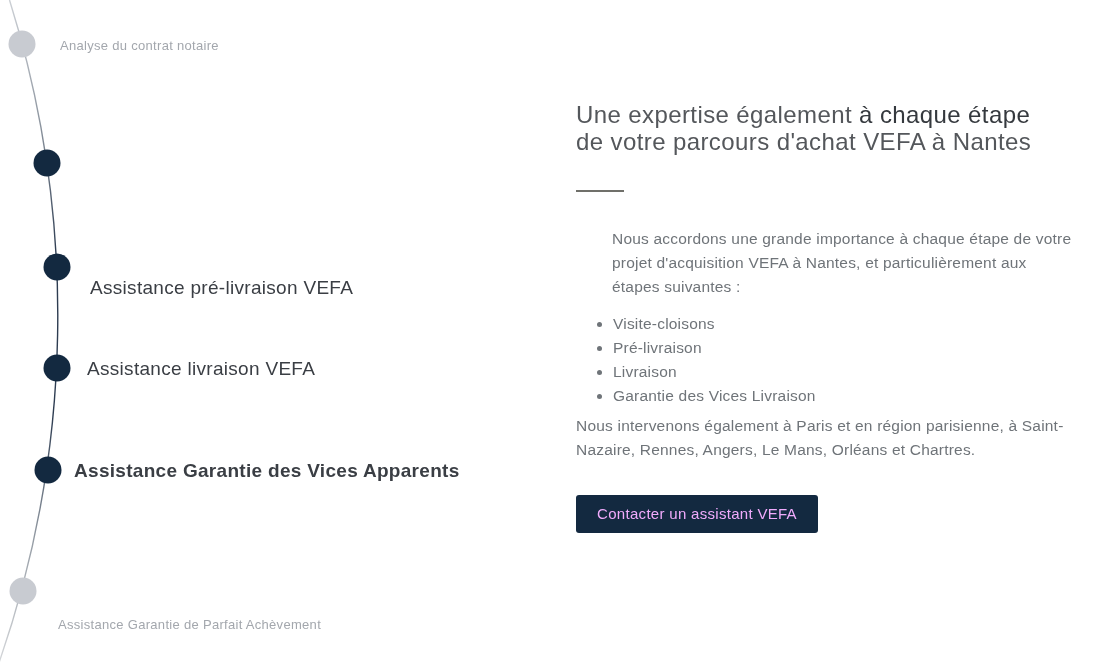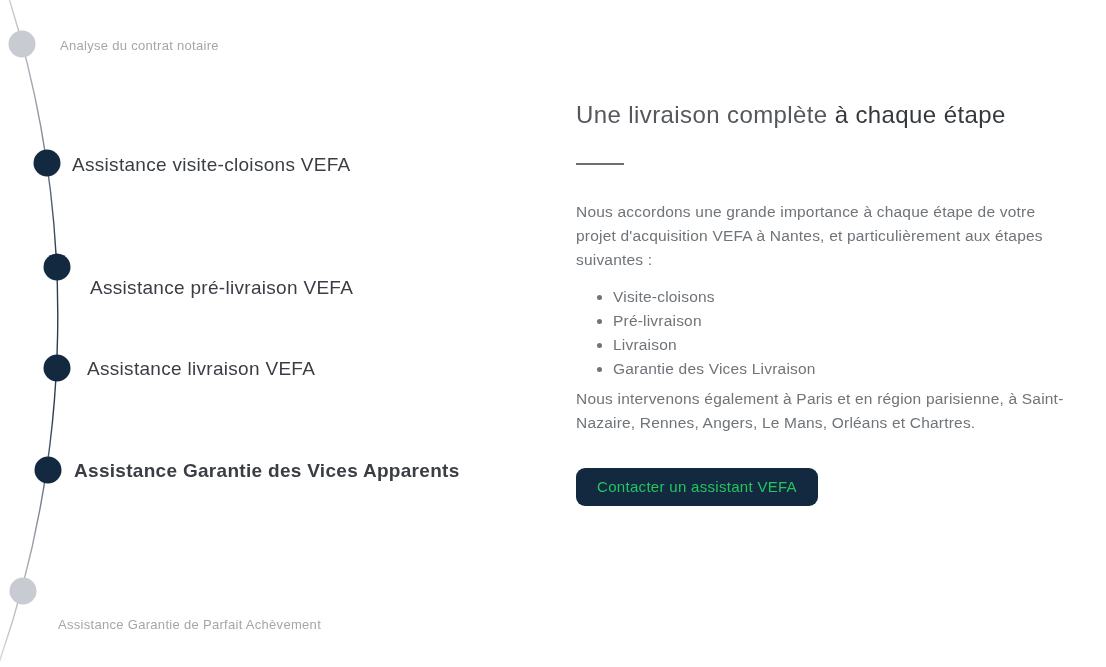--- a/index.html
+++ b/index.html
@@ -27,29 +27,29 @@
 
   
   .content { position:absolute; left:576px; top:101px; width:500px; }
   .heading {
     font-size:24px; line-height:27px; font-weight:400;
     color:#54575b; letter-spacing:.4px;
   }
   .heading .bold { font-weight:400; color:#35393e; }
   .divider { margin-top:35px; width:48px; height:2px; background:#70706a; }
   .body-text { font-size:15.5px; line-height:24px; color:#6f7479; letter-spacing:.2px; }
-  .intro { margin-top:35px; }
+  .intro { margin-top:35px;margin-left:36px; }
   .steps-list { margin:13px 0 0 0; padding-left:37px; list-style:disc; }
   .steps-list li { font-size:15.5px; line-height:24px; color:#6f7479; letter-spacing:.2px; }
   .outro { margin-top:6px; }
   .cta {
     margin-top:33px; display:block;
     width:242px; height:38px;
-    background:#132940; color:#22c55e;
-    border:none; border-radius:9px;
+    background:#132940; color:#f0abfc;
+    border:none; border-radius:3px;
     font-family:"Liberation Sans","DejaVu Sans",sans-serif;
     font-size:15px; letter-spacing:.3px;
     text-align:center; line-height:38px;
     cursor:pointer;
   }
 </style>
 </head>
 <body>
 
 <div class="page">
@@ -72,34 +72,33 @@
 
     <div class="dot inactive" style="left:22px; top:44px;"></div>
     <div class="dot active" style="left:47px; top:163px;"></div>
     <div class="dot active" style="left:57px; top:267px;"></div>
     <div class="dot active" style="left:57px; top:368px;"></div>
     <div class="dot active" style="left:48px; top:470px;"></div>
     <div class="dot inactive" style="left:23px; top:591px;"></div>
 
     <div class="tl-label sm" style="left:60px; top:36px;">Analyse du contrat notaire</div>
 
-    <div class="tl-label lg" style="left:72px; top:152px;">Assistance visite-cloisons VEFA</div>
 
     <div class="tl-label lg" style="left:90px; top:255px;margin-top:20px;">Assistance pré-livraison VEFA</div>
 
     <div class="tl-label lg" style="left:87px; top:356px;text-align:right;">Assistance livraison VEFA</div>
 
     <div class="tl-label lg" style="left:74px; top:458px;font-weight:bold;">Assistance Garantie des Vices Apparents</div>
 
     <div class="tl-label sm" style="left:58px; top:615px;">Assistance Garantie de Parfait Achèvement</div>
   </div>
 
   <div class="content">
 
-    <h1 class="heading"><span>Une livraison complète </span><span class="bold">à chaque étape</span><br></h1>
+    <h1 class="heading"><span>Une expertise également </span><span class="bold">à chaque étape</span><br><span>de votre parcours d'achat VEFA à Nantes</span></h1>
 
     <div class="divider"></div>
 
     <p class="body-text intro">Nous accordons une grande importance à chaque étape de votre projet d'acquisition VEFA à Nantes, et particulièrement aux étapes suivantes :</p>
 
     <ul class="steps-list">
       <li>Visite-cloisons</li>
       <li>Pré-livraison</li>
       <li>Livraison</li>
       <li>Garantie des Vices Livraison</li>

